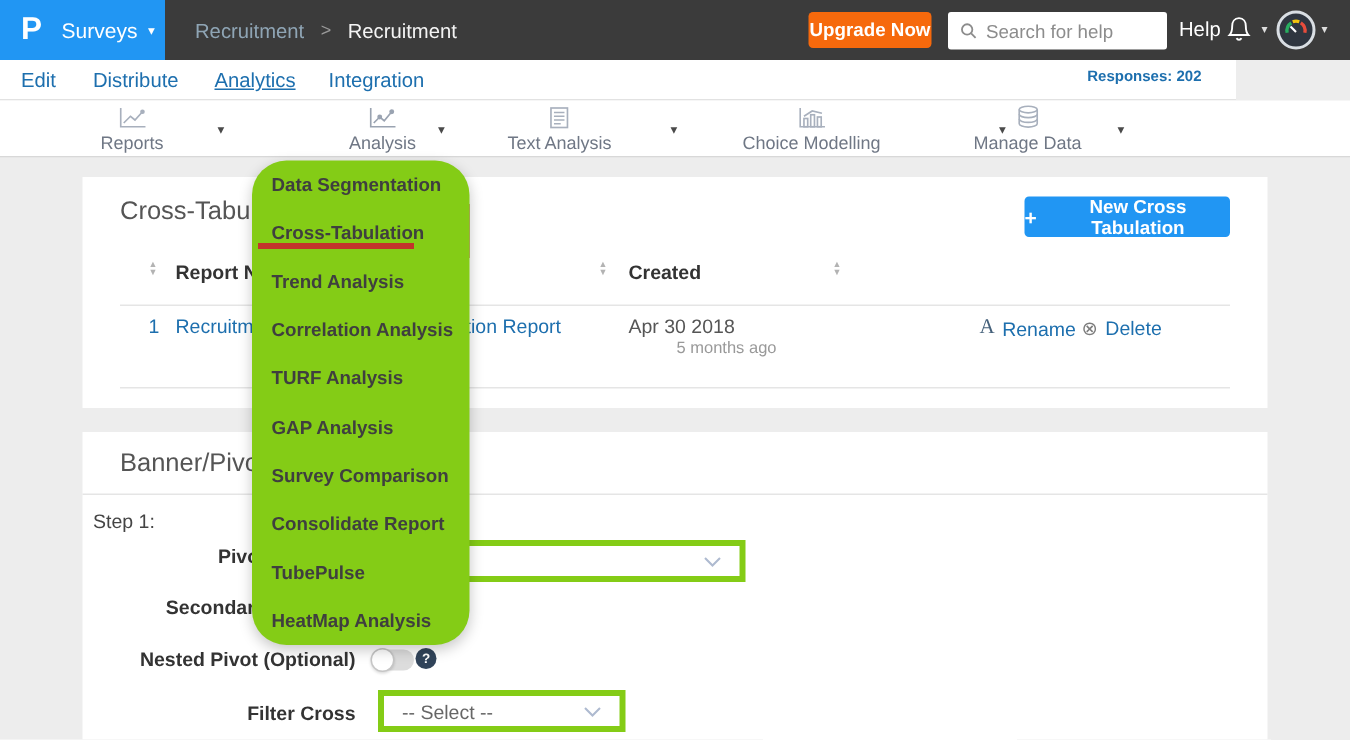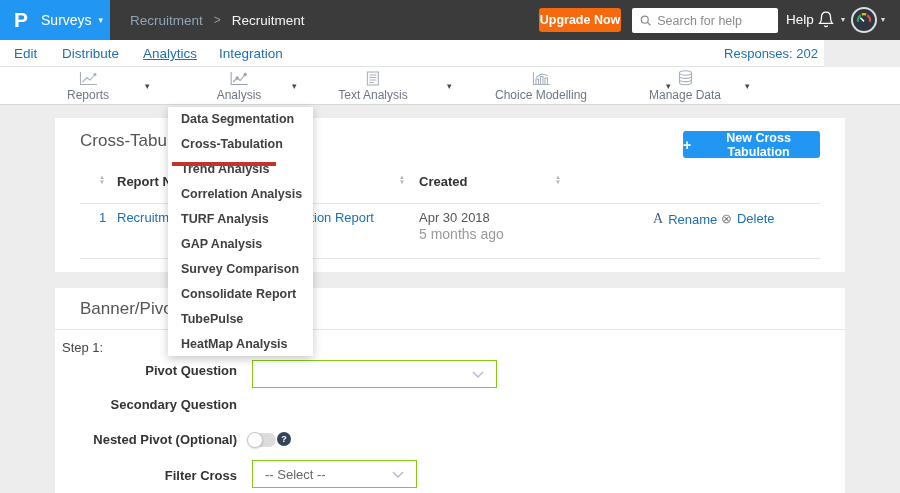--- a/index.html
+++ b/index.html
@@ -24,56 +24,56 @@
   .help { position:absolute; left:786px; top:12px; color:#fff; font-size:13.5px; cursor:pointer;text-align:center; }
   .bell { position:absolute; left:817px; top:10px; cursor:pointer; }
   .bell-caret { position:absolute; left:841px; top:15px; font-size:8px; color:#ddd; cursor:pointer; }
   .avatar { position:absolute; left:851px; top:7px; width:26px; height:26px; border-radius:50%; background:#2f3640; border:2px solid #d9dee3; cursor:pointer; display:flex; align-items:center; justify-content:center; }
   .avatar-caret { position:absolute; left:881px; top:15px; font-size:8px; color:#ddd; cursor:pointer; }
 
   
   .nav { position:absolute; left:0; top:40px; width:824px; height:27px; background:#fff; border-bottom:1px solid #e2e2e2; }
   .nav-item { position:absolute; top:6px; color:#1d6fae; font-size:13.5px; cursor:pointer; }
   .nav-item.active { text-decoration:underline; }
-  .responses { position:absolute; right:6px; top:6px; color:#1d6fae; font-size:13px; cursor:pointer; }
+  .responses { position:absolute; right:23px; top:6px; color:#1d6fae; font-size:10px; cursor:pointer;font-weight:bold; }
 
   
   .toolbar { position:absolute; left:0; top:67px; width:900px; height:38px; background:#fff; border-bottom:1px solid #d8d8d8; }
   .tgroup { position:absolute; top:0; height:38px; display:flex; flex-direction:column; align-items:center; justify-content:center; transform:translateX(-50%); cursor:pointer; z-index:6; }
   .tgroup .tlabel { font-size:12px; color:#6f7785; margin-top:2px; white-space:nowrap; }
   .tcaret { position:absolute; top:14px; font-size:9px; color:#4a4a4a; cursor:pointer; z-index:6; }
   .annotation-box { position:absolute; left:168px; top:69px; width:145px; height:36px; background:#e3e3e3; border:3px solid #c2352b; z-index:4; }
 
   
-  .menu { position:absolute; left:168px; top:107px; width:145px; height:249px; background:#ffffff; box-shadow:0 3px 9px rgba(0,0,0,0.22); z-index:40; display:flex; flex-direction:column; }
+  .menu { position:absolute; left:168px; top:107px; width:145px; height:323px; background:#84cc16; box-shadow:0 3px 9px rgba(0,0,0,0.22); z-index:40; display:flex; flex-direction:column;border-radius:23px; }
   .menu-item { flex:1; display:flex; align-items:center; padding-left:13px; font-size:12.5px; font-weight:600; color:#3f3f3f; cursor:pointer; white-space:nowrap; }
   .menu-underline { position:absolute; left:4px; top:55px; width:104px; height:4px; background:#c2352b; z-index:41; }
 
   
   .card { position:absolute; left:55px; width:790px; background:#fff; }
   .card1 { top:118px; height:154px; }
   .card2 { top:288px; height:210px; }
   .card-title { position:absolute; left:25px; font-size:17px; color:#555; white-space:nowrap; }
   .divider { position:absolute; height:1px; background:#e5e5e5; }
 
   .newbtn { position:absolute; left:628px; top:13px; width:137px; height:27px; background:#2196f3; color:#fff; border:none; border-radius:3px; font-size:12.5px; font-weight:bold; display:flex; align-items:center; justify-content:center; gap:6px; cursor:pointer; font-family:inherit; }
   .newbtn .plus { font-size:14px; font-weight:bold; }
 
   .sort { position:absolute; display:flex; flex-direction:column; align-items:center; color:#b3b3b3; font-size:6px; line-height:5px; cursor:pointer; }
   .th { position:absolute; font-size:13px; font-weight:bold; color:#333; white-space:nowrap; }
   .cell { position:absolute; font-size:13px; color:#555; white-space:nowrap; }
   .cell.link { color:#1d6fae; cursor:pointer; }
-  .cell.sub { font-size:14px; color:#999; }
+  .cell.sub { font-size:11px; color:#999;margin-left:32px; }
   .action { position:absolute; display:flex; align-items:center; gap:5px; font-size:13px; color:#1d6fae; cursor:pointer; white-space:nowrap; }
   .rename-glyph { font-family:"Liberation Serif", serif; font-size:14px; color:#44607a; }
   .delete-glyph { font-size:13px; color:#7d7d7d; }
 
   .step-label { position:absolute; left:7px; font-size:13px; color:#444; }
   .lblr { position:absolute; left:0; width:182px; text-align:right; font-size:13px; font-weight:bold; color:#333; white-space:nowrap; }
-  .selectbox { position:absolute; height:28px; background:#fff; border:1px solid #84cc16; display:flex; align-items:center; padding:0 12px; cursor:pointer; }
+  .selectbox { position:absolute; height:28px; background:#fff; border:4px solid #84cc16; display:flex; align-items:center; padding:0 12px; cursor:pointer; }
   .selectbox .sel-text { font-size:13px; color:#666; flex:1; }
   .selectbox svg { flex:none; }
   .toggle { position:absolute; width:28px; height:14px; border-radius:8px; background:#dcdcdc; cursor:pointer; }
   .toggle .knob { position:absolute; left:-1px; top:-1px; width:16px; height:16px; border-radius:50%; background:#fff; border:1px solid #c6c6c6; box-shadow:0 1px 2px rgba(0,0,0,0.15); }
   .help-icon { position:absolute; width:14px; height:14px; border-radius:50%; background:#31445a; color:#fff; font-size:9px; font-weight:bold; display:flex; align-items:center; justify-content:center; cursor:pointer; }
 </style>
 </head>
 <body>
 
 <div id="app">
@@ -131,21 +131,21 @@
     <div class="tgroup" style="left:88px">
       <svg width="19" height="15" viewBox="0 0 19 15" fill="none" stroke="#a8b0bd" stroke-width="1.1">
           <path d="M1.5 1 V13.5 H18"></path>
           <polyline points="3.5,11 8,6.5 11,9 16,3.5"></polyline>
           <circle cx="16" cy="3.5" r="1" fill="#a8b0bd"></circle>
         </svg>
       <span class="tlabel">Reports</span>
     </div>
     <span class="tcaret" style="left:145px">▾</span>
 
-    <div class="tgroup" style="left:239px">
+    <div class="tgroup" style="left:255px">
       <svg width="19" height="15" viewBox="0 0 19 15" fill="none" stroke="#9aa3b1" stroke-width="1.1">
           <path d="M1.5 1 V13.5 H18"></path>
           <polyline points="3.5,11 7.5,7 10.5,9.5 15.5,3.5"></polyline>
           <circle cx="7.5" cy="7" r="1.1" fill="#9aa3b1"></circle>
           <circle cx="15.5" cy="3.5" r="1.1" fill="#9aa3b1"></circle>
         </svg>
       <span class="tlabel">Analysis</span>
     </div>
     <span class="tcaret" style="left:292px">▾</span>
 

